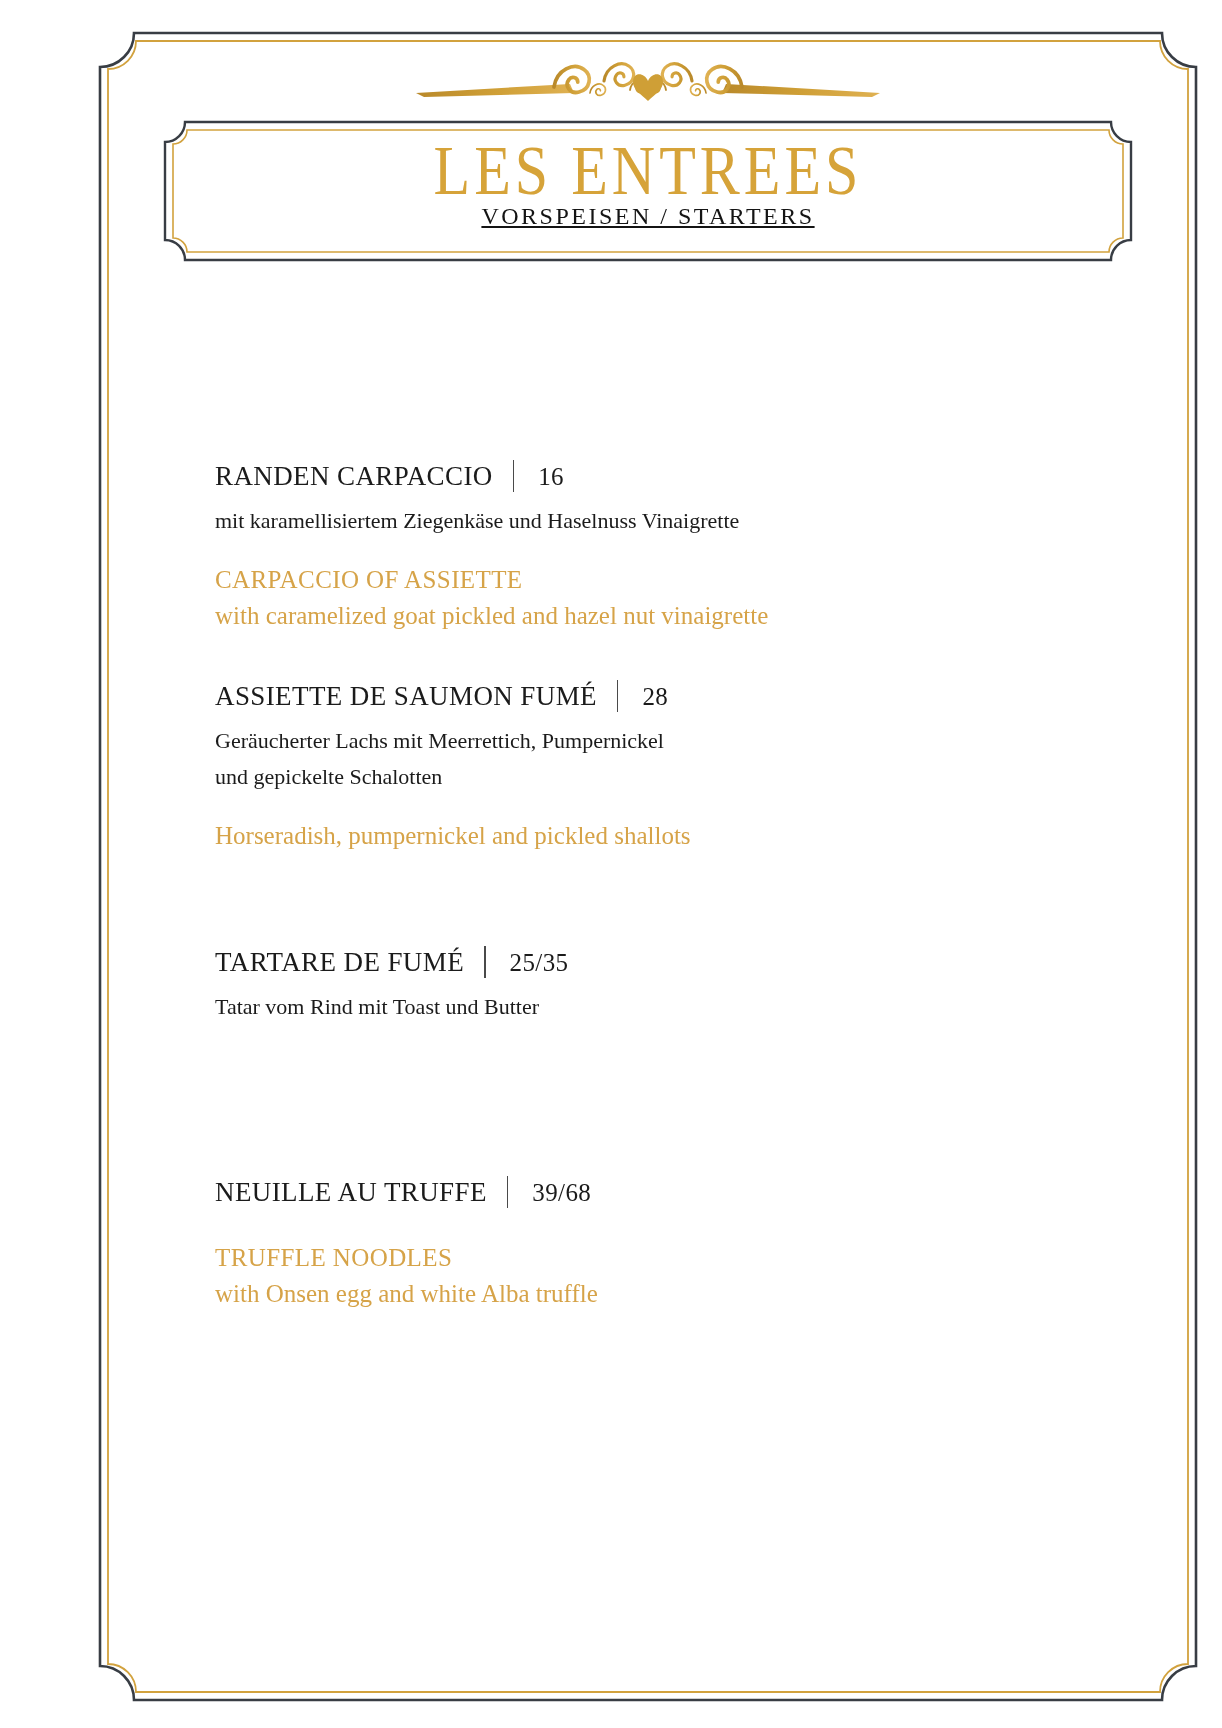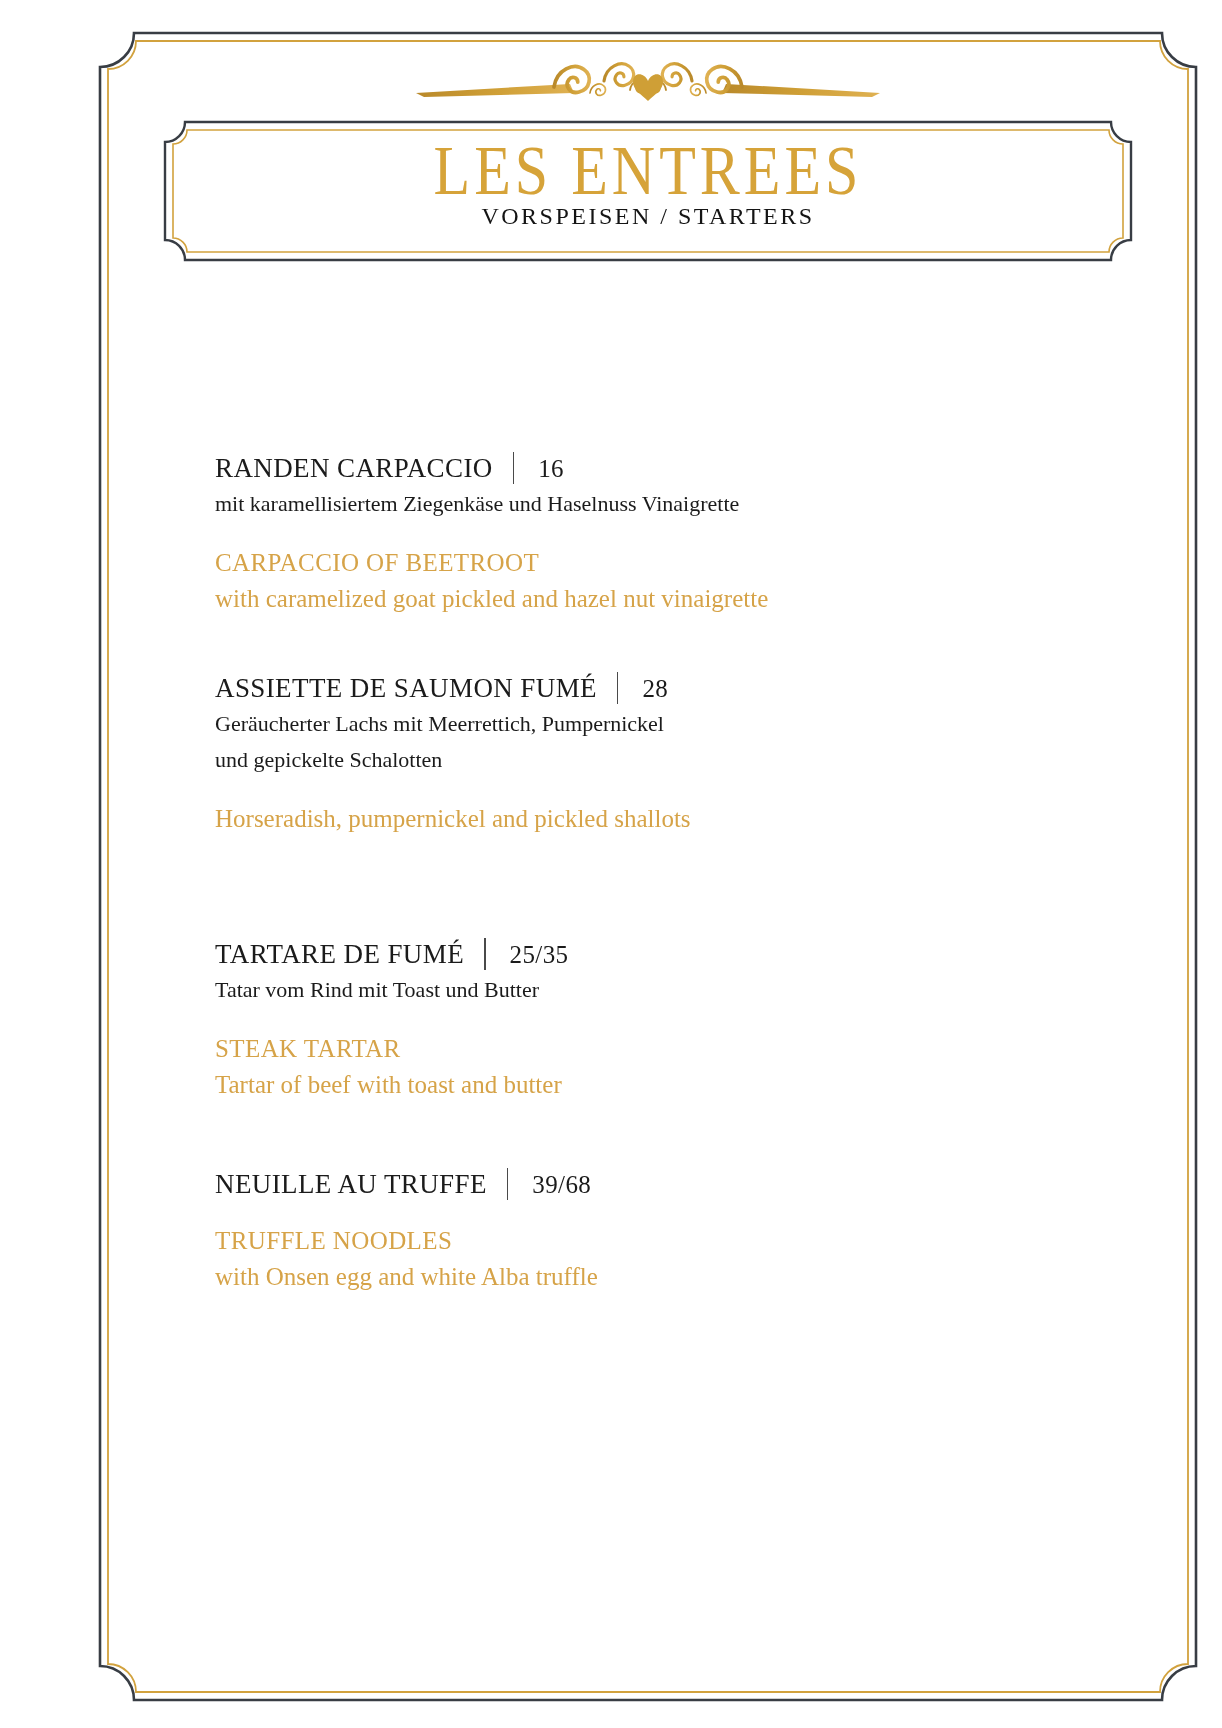--- a/index.html
+++ b/index.html
@@ -24,23 +24,24 @@
     transform-origin:center top;
     white-space:nowrap;
   }
   .subtitle{
     position:absolute;left:128px;top:203px;width:966px;
     text-align:center;
     font-size:24px;
     letter-spacing:2.5px;
     color:#141414;
     white-space:nowrap;
+    text-decoration:underline;
   }
   .item{position:absolute;left:178px;width:920px;color:#1b1b1b;}
-  .item-name-row{font-size:27px;line-height:28px;letter-spacing:0.4px;white-space:nowrap;}
+  .item-name-row{font-size:27px;line-height:48px;letter-spacing:0.4px;white-space:nowrap;}
   .item-name{color:#1b1b1b;}
   .price-divider{
     display:inline-block;width:1.5px;height:32px;background:#4a4a4a;
     margin:0 24px 0 20px;vertical-align:-7px;
   }
   .item-price{font-size:25px;color:#1b1b1b;}
   .item-desc{font-size:22px;line-height:36px;margin-top:2px;white-space:pre-line;}
   .item-gold{margin-top:24px;color:#d6a348;}
   .item-name-en{font-size:25px;line-height:34px;letter-spacing:0.4px;}
   .item-desc-en{font-size:25px;line-height:34px;margin-top:2px;}
@@ -91,45 +92,41 @@
 
   <div class="title">LES ENTREES</div>
   <div class="subtitle">VORSPEISEN / STARTERS</div>
 
   <div class="item" style="top:452px">
     <div class="item-name-row">
       <span class="item-name">RANDEN CARPACCIO</span><span class="price-divider"></span><span class="item-price">16</span>
     </div>
     <div class="item-desc">mit karamellisiertem Ziegenkäse und Haselnuss Vinaigrette</div>
     <div class="item-gold">
-      <div class="item-name-en">CARPACCIO OF BEETROOT</div>
+      <div class="item-name-en">CARPACCIO OF ASSIETTE</div>
       <div class="item-desc-en">with caramelized goat pickled and hazel nut vinaigrette</div>
     </div>
   </div>
 
   <div class="item" style="top:672px">
     <div class="item-name-row">
       <span class="item-name">ASSIETTE DE SAUMON FUMÉ</span><span class="price-divider"></span><span class="item-price">28</span>
     </div>
     <div class="item-desc">Geräucherter Lachs mit Meerrettich, Pumpernickel
 und gepickelte Schalotten</div>
     <div class="item-gold">
       <div class="item-desc-en">Horseradish, pumpernickel and pickled shallots</div>
     </div>
   </div>
 
   <div class="item" style="top:938px">
     <div class="item-name-row">
       <span class="item-name">TARTARE DE FUMÉ</span><span class="price-divider"></span><span class="item-price">25/35</span>
     </div>
     <div class="item-desc">Tatar vom Rind mit Toast und Butter</div>
-    <div class="item-gold">
-      <div class="item-name-en">STEAK TARTAR</div>
-      <div class="item-desc-en">Tartar of beef with toast and butter</div>
-    </div>
   </div>
 
   <div class="item" style="top:1168px">
     <div class="item-name-row">
       <span class="item-name">NEUILLE AU TRUFFE</span><span class="price-divider"></span><span class="item-price">39/68</span>
     </div>
     <div class="item-gold">
       <div class="item-name-en">TRUFFLE NOODLES</div>
       <div class="item-desc-en">with Onsen egg and white Alba truffle</div>
     </div>

